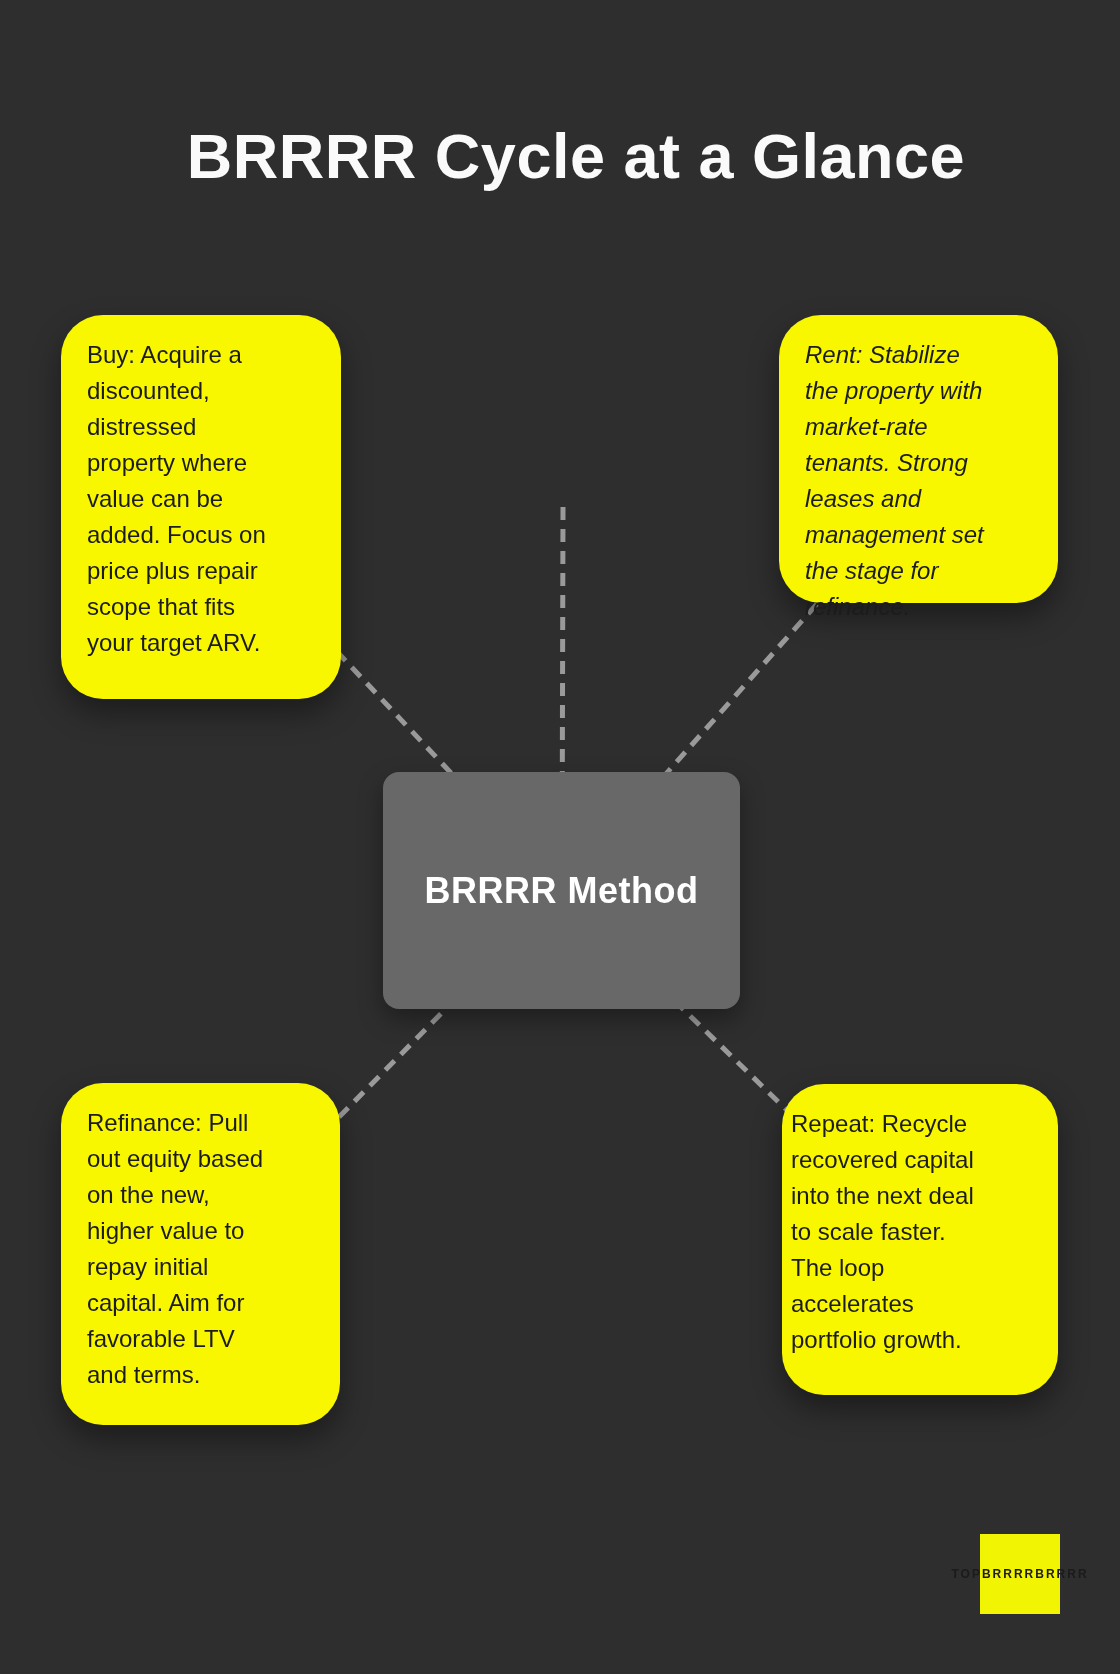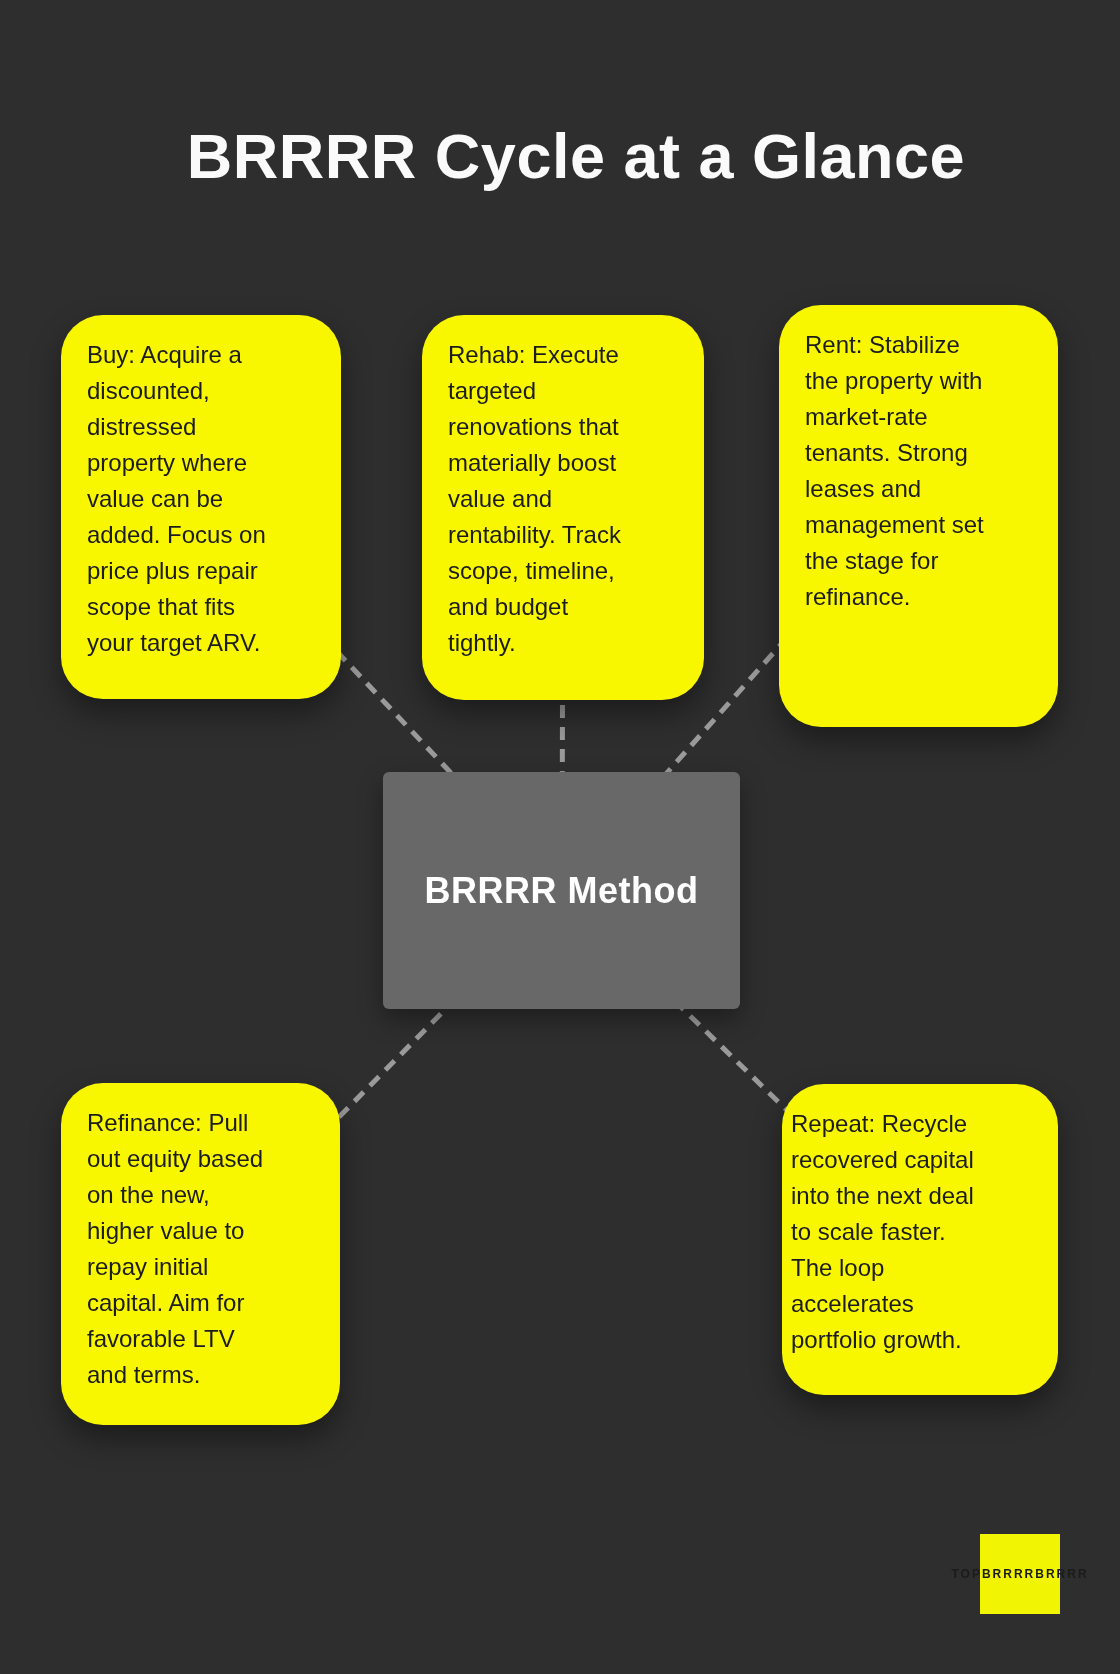--- a/index.html
+++ b/index.html
@@ -56,32 +56,32 @@
   }
   .node-text {
     margin: 0;
     color: #1c1c1c;
     font-size: 24px;
     line-height: 36px;
     white-space: pre-line;
   }
   .node-buy       { left: 61px;  top: 315px;  width: 280px; height: 384px; }
   .node-rehab     { left: 422px; top: 315px;  width: 282px; height: 385px; }
-  .node-rent      { left: 779px; top: 305px;  width: 279px; height: 422px; }
+  .node-rent      { left: 779px; top: 315px;  width: 279px; height: 288px; font-style: italic; }
   .node-refinance { left: 61px;  top: 1083px; width: 279px; height: 342px; }
   .node-repeat    { left: 782px; top: 1084px; width: 276px; height: 311px; padding-left: 9px; }
   .hub {
     position: absolute;
     z-index: 3;
     left: 383px;
     top: 772px;
     width: 357px;
     height: 237px;
     background: #686868;
-    border-radius: 6px;
+    border-radius: 16px;
     box-shadow: 0 10px 24px rgba(0,0,0,0.35);
     display: flex;
     align-items: center;
     justify-content: center;
   }
   .hub-label {
     color: #ffffff;
     font-size: 36px;
     font-weight: bold;
     letter-spacing: 0.5px;
@@ -127,31 +127,20 @@
 discounted,
 distressed
 property where
 value can be
 added. Focus on
 price plus repair
 scope that fits
 your target ARV.</p>
   </section>
 
-  <section class="node node-rehab">
-    <p class="node-text">Rehab: Execute
-targeted
-renovations that
-materially boost
-value and
-rentability. Track
-scope, timeline,
-and budget
-tightly.</p>
-  </section>
 
   <section class="node node-rent">
     <p class="node-text">Rent: Stabilize
 the property with
 market-rate
 tenants. Strong
 leases and
 management set
 the stage for
 refinance.</p>

